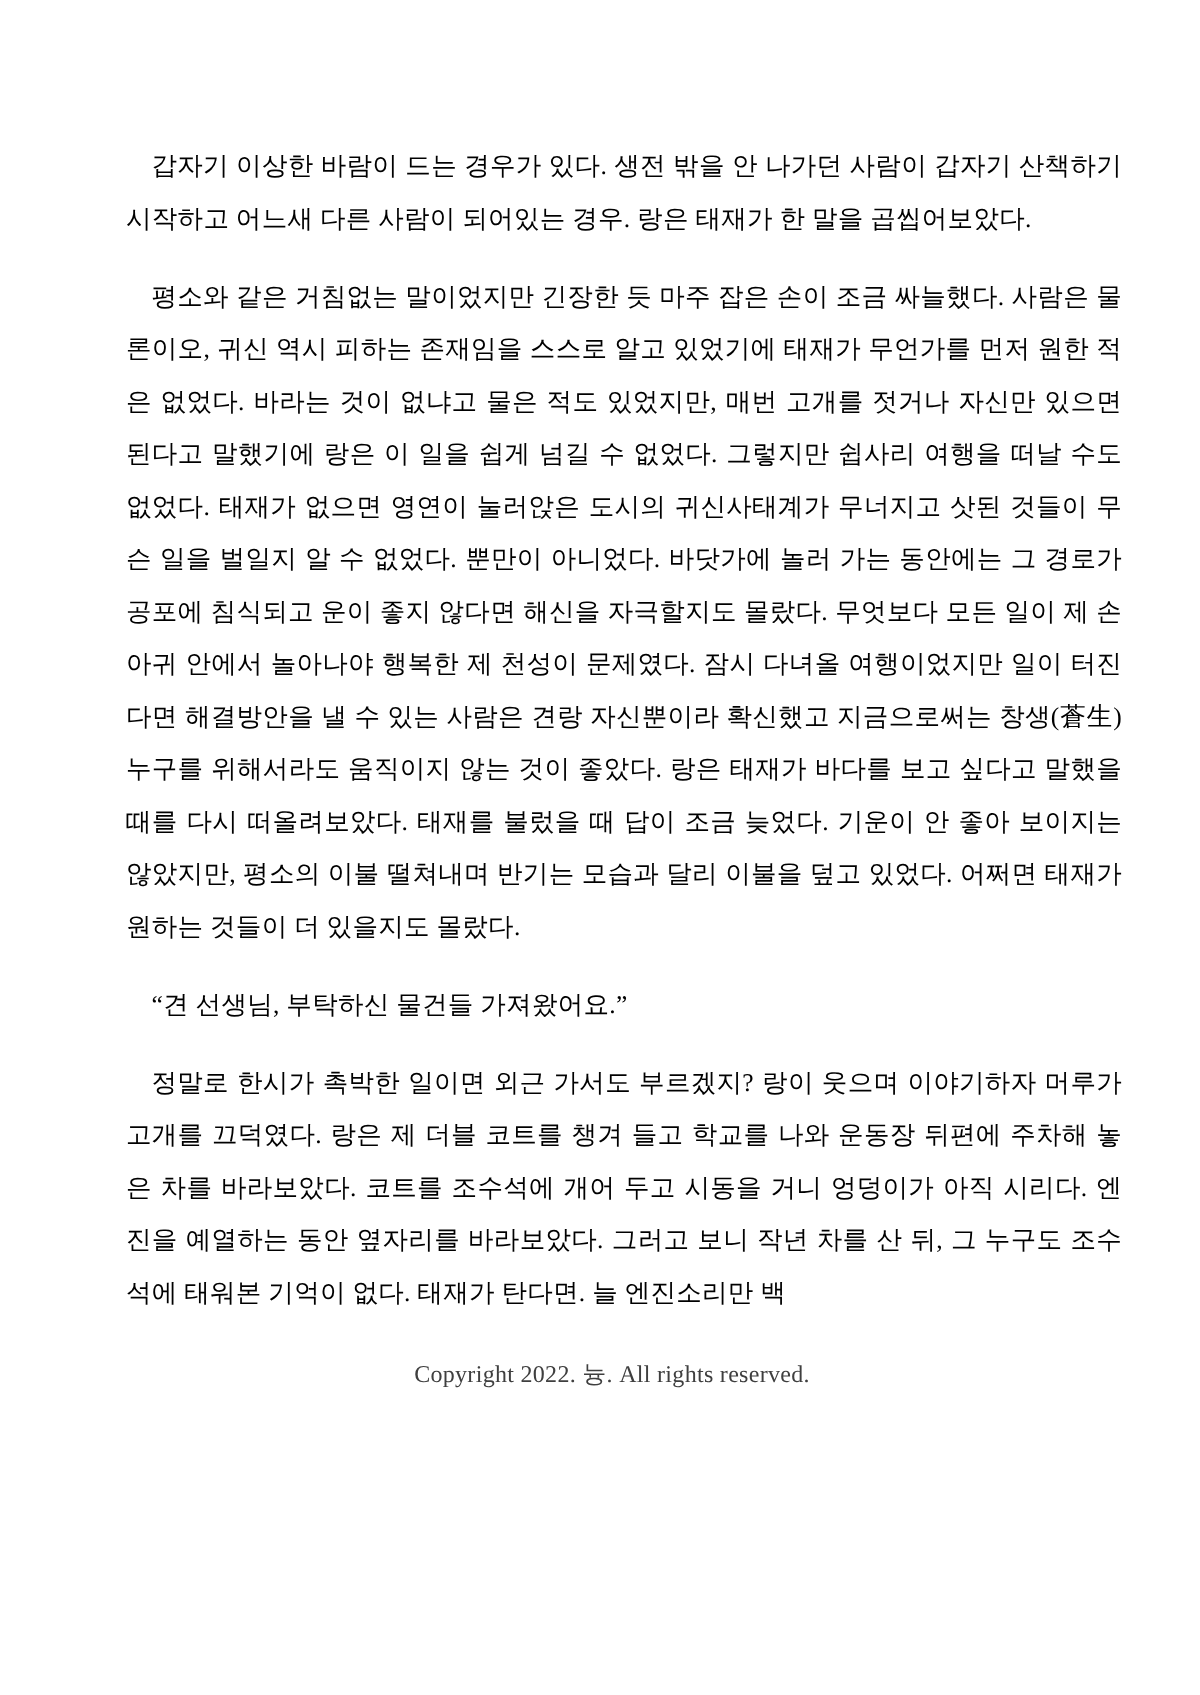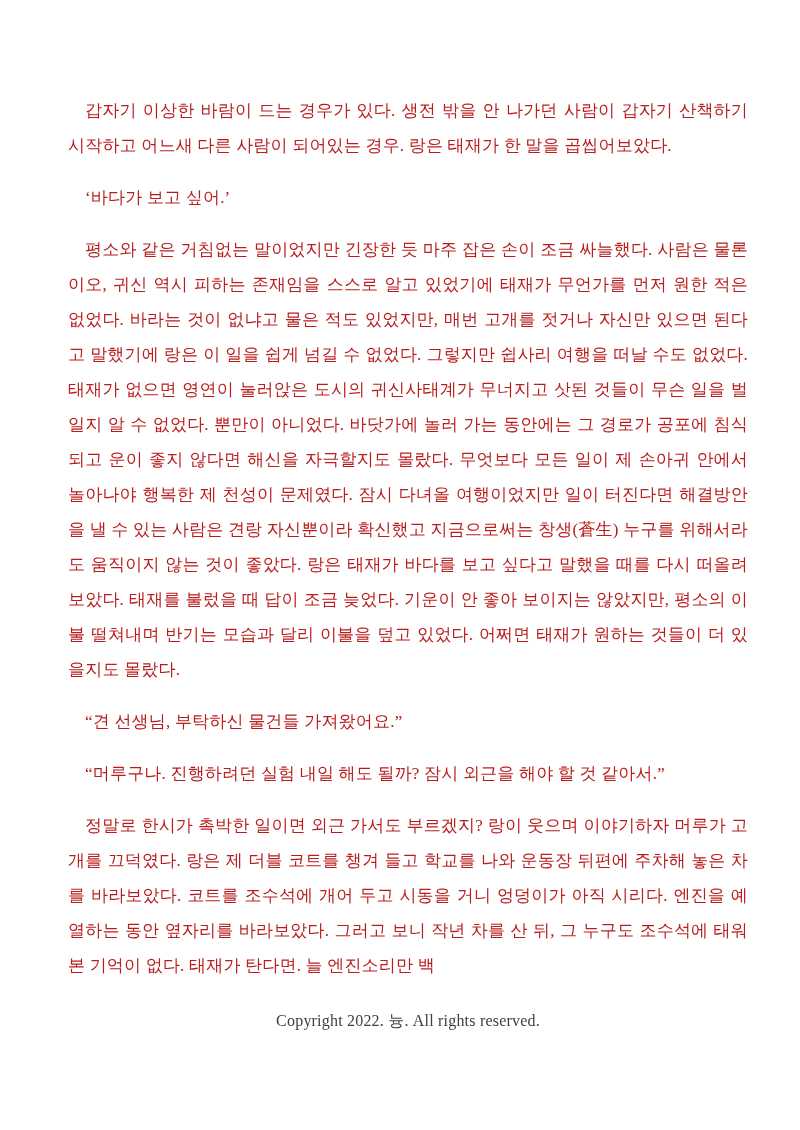--- a/index.html
+++ b/index.html
@@ -14,42 +14,40 @@
     font-family: "Liberation Serif", "DejaVu Serif", serif;
   }
   .page {
     box-sizing: border-box;
     width: 800px;
     height: 1130px;
     padding: 93px 52px 0 68px;
     background: #ffffff;
   }
   .body-text {
-    margin: 0 0 17px 0;
+    margin: 0 0 17px 16px;
     font-size: 17px;
     line-height: 35px;
-    color: #b91c1c;
+    color: #000000;
     text-align: justify;
     text-indent: 17px;
     word-break: normal;
     letter-spacing: 0.2px;
   }
   .copyright {
     margin: 26px 0 0 0;
     font-size: 16px;
     line-height: 24px;
     color: #3f3f3f;
     text-align: center;
     text-indent: 0;
   }
 </style>
 </head>
 <body>
 
 <div class="page">
   <p class="body-text">갑자기 이상한 바람이 드는 경우가 있다. 생전 밖을 안 나가던 사람이 갑자기 산책하기 시작하고 어느새 다른 사람이 되어있는 경우. 랑은 태재가 한 말을 곱씹어보았다.</p>
-  <p class="body-text">‘바다가 보고 싶어.’</p>
   <p class="body-text">평소와 같은 거침없는 말이었지만 긴장한 듯 마주 잡은 손이 조금 싸늘했다. 사람은 물론이오, 귀신 역시 피하는 존재임을 스스로 알고 있었기에 태재가 무언가를 먼저 원한 적은 없었다. 바라는 것이 없냐고 물은 적도 있었지만, 매번 고개를 젓거나 자신만 있으면 된다고 말했기에 랑은 이 일을 쉽게 넘길 수 없었다. 그렇지만 쉽사리 여행을 떠날 수도 없었다. 태재가 없으면 영연이 눌러앉은 도시의 귀신사태계가 무너지고 삿된 것들이 무슨 일을 벌일지 알 수 없었다. 뿐만이 아니었다. 바닷가에 놀러 가는 동안에는 그 경로가 공포에 침식되고 운이 좋지 않다면 해신을 자극할지도 몰랐다. 무엇보다 모든 일이 제 손아귀 안에서 놀아나야 행복한 제 천성이 문제였다. 잠시 다녀올 여행이었지만 일이 터진다면 해결방안을 낼 수 있는 사람은 견랑 자신뿐이라 확신했고 지금으로써는 창생(蒼生) 누구를 위해서라도 움직이지 않는 것이 좋았다. 랑은 태재가 바다를 보고 싶다고 말했을 때를 다시 떠올려보았다. 태재를 불렀을 때 답이 조금 늦었다. 기운이 안 좋아 보이지는 않았지만, 평소의 이불 떨쳐내며 반기는 모습과 달리 이불을 덮고 있었다. 어쩌면 태재가 원하는 것들이 더 있을지도 몰랐다.</p>
   <p class="body-text">“견 선생님, 부탁하신 물건들 가져왔어요.”</p>
-  <p class="body-text">“머루구나. 진행하려던 실험 내일 해도 될까? 잠시 외근을 해야 할 것 같아서.”</p>
   <p class="body-text">정말로 한시가 촉박한 일이면 외근 가서도 부르겠지? 랑이 웃으며 이야기하자 머루가 고개를 끄덕였다. 랑은 제 더블 코트를 챙겨 들고 학교를 나와 운동장 뒤편에 주차해 놓은 차를 바라보았다. 코트를 조수석에 개어 두고 시동을 거니 엉덩이가 아직 시리다. 엔진을 예열하는 동안 옆자리를 바라보았다. 그러고 보니 작년 차를 산 뒤, 그 누구도 조수석에 태워본 기억이 없다. 태재가 탄다면. 늘 엔진소리만 백</p>
   <p class="body-text copyright">Copyright 2022. 늉. All rights reserved.</p>
 </div>
 
 </body></html>

